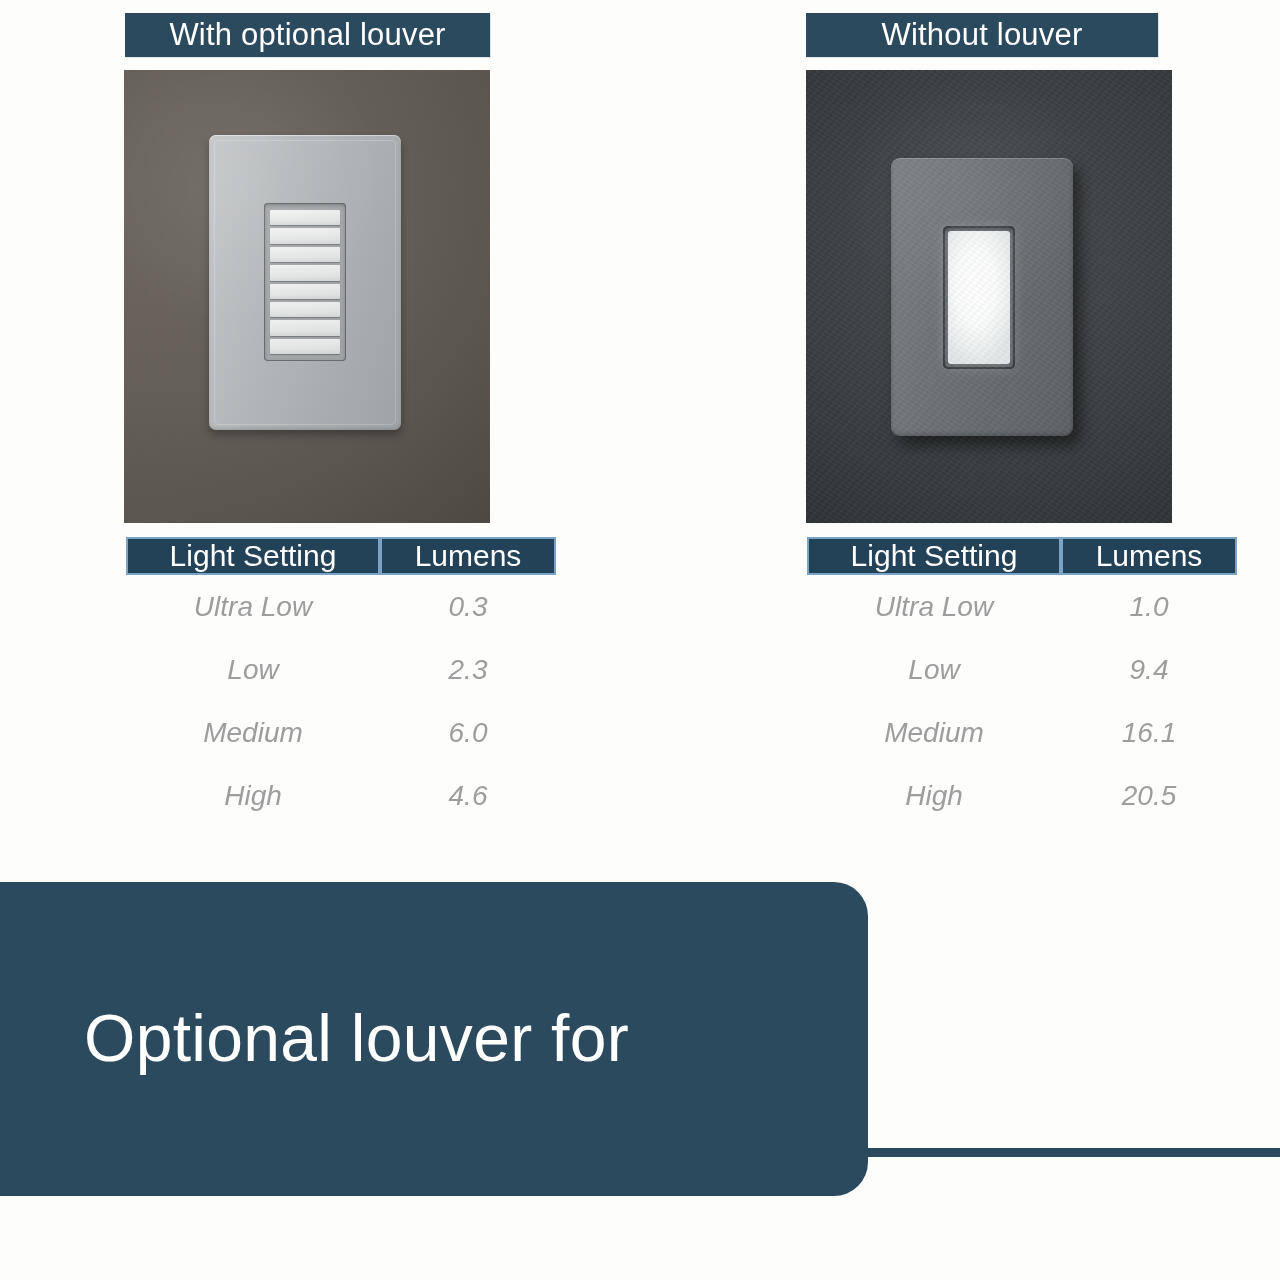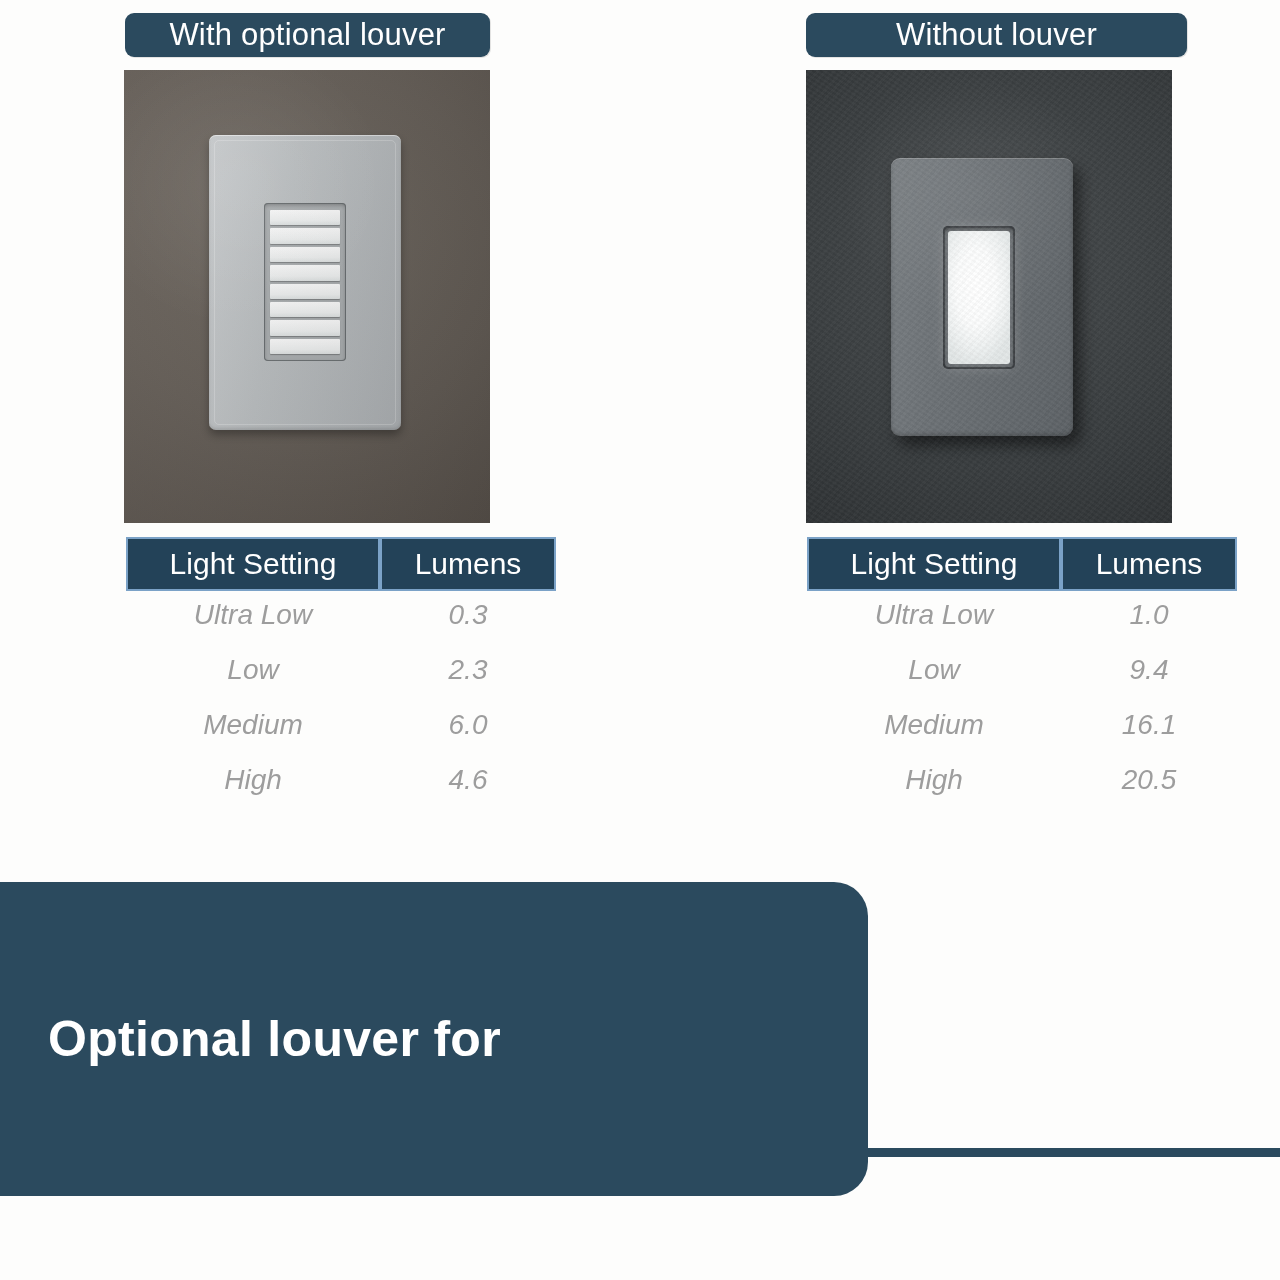--- a/index.html
+++ b/index.html
@@ -19,21 +19,20 @@
   .title-bar {
     position: absolute;
     background: #2b4a5e;
     color: #ffffff;
     display: flex;
     align-items: center;
     justify-content: center;
     font-size: 31px;
     letter-spacing: 0.2px;
     box-shadow: 1px 1px 0 rgba(0,0,0,0.10);
-    border-radius: 9px;
   }
 
   
   .photo {
     position: absolute;
     overflow: hidden;
   }
 
   
   .photo-left {
@@ -142,53 +141,53 @@
   .spec-table {
     position: absolute;
     border-collapse: separate;
     border-spacing: 0;
   }
   .spec-table th {
     background: #234258;
     color: #ffffff;
     font-size: 30px;
     font-weight: normal;
-    padding: 8px 14px;
+    padding: 0 14px;
     text-align: center;
     border: 2px solid #7ba2c7;
     white-space: nowrap;
   }
   .spec-table th.col-setting { width: 222px; }
   .spec-table th.col-lumens  { width: 144px; }
   .spec-table td {
     font-size: 28px;
     font-style: italic;
     color: #9d9d9d;
     text-align: center;
-    padding: 8px 10px 15px;
+    padding: 16px 10px 15px;
     border: none;
     white-space: nowrap;
   }
 
   
   .banner {
     position: absolute;
     background: #2b4a5e;
     border-top-right-radius: 34px;
     border-bottom-right-radius: 34px;
     display: flex;
     align-items: center;
   }
   .banner-text {
     color: #ffffff;
-    font-size: 50px;
+    font-size: 66px;
     line-height: 1.72;
-    padding-left: 48px;
+    padding-left: 84px;
     padding-right: 40px;
-    font-weight: bold;
+    font-weight: normal;
     letter-spacing: 0.3px;
   }
   .banner-rule {
     position: absolute;
     background: #2b4a5e;
   }
 </style>
 </head>
 <body>
 
@@ -239,21 +238,21 @@
       <td>Medium</td>
       <td>6.0</td>
     </tr>
     <tr>
       <td>High</td>
       <td>4.6</td>
     </tr>
   </tbody>
 </table>
 
-<div class="title-bar" style="left:806px; top:13px; width:381px; height:44px;">
+<div class="title-bar" style="left:806px; top:13px; width:352px; height:44px;">
   <span>Without louver</span>
 </div>
 
 <div class="photo photo-right" style="left:806px; top:70px; width:366px; height:453px;">
   <div class="plate plate-right" style="left:85px; top:88px; width:182px; height:278px;">
     <div class="light-window" style="left:52px; top:68px; width:72px; height:143px;">
       <div class="light-lens"></div>
     </div>
   </div>
 </div>

